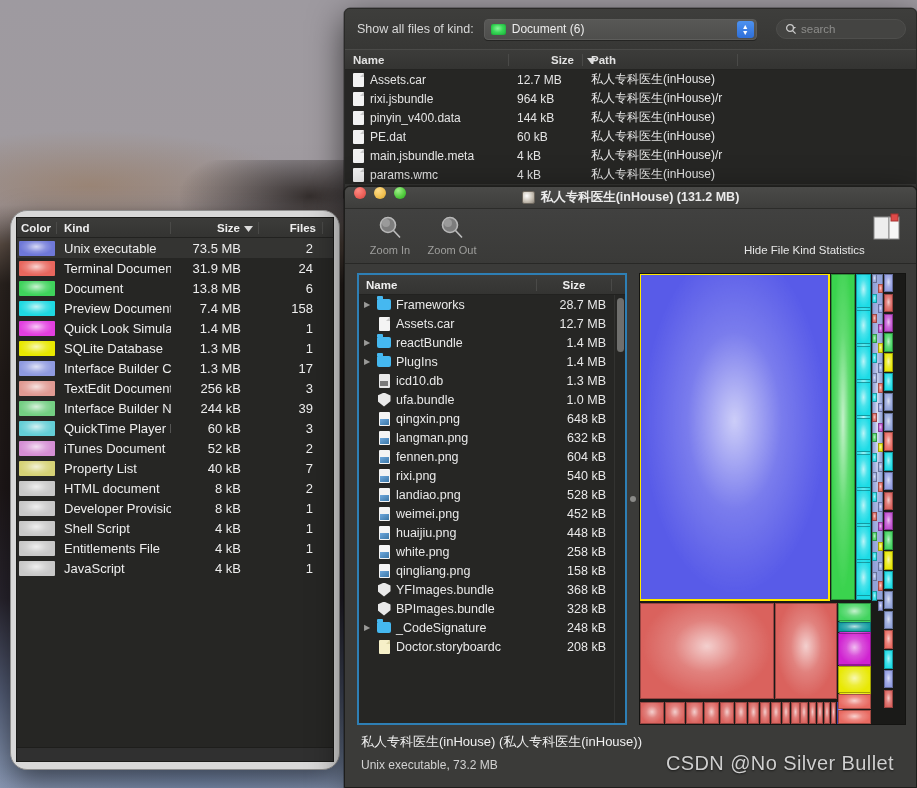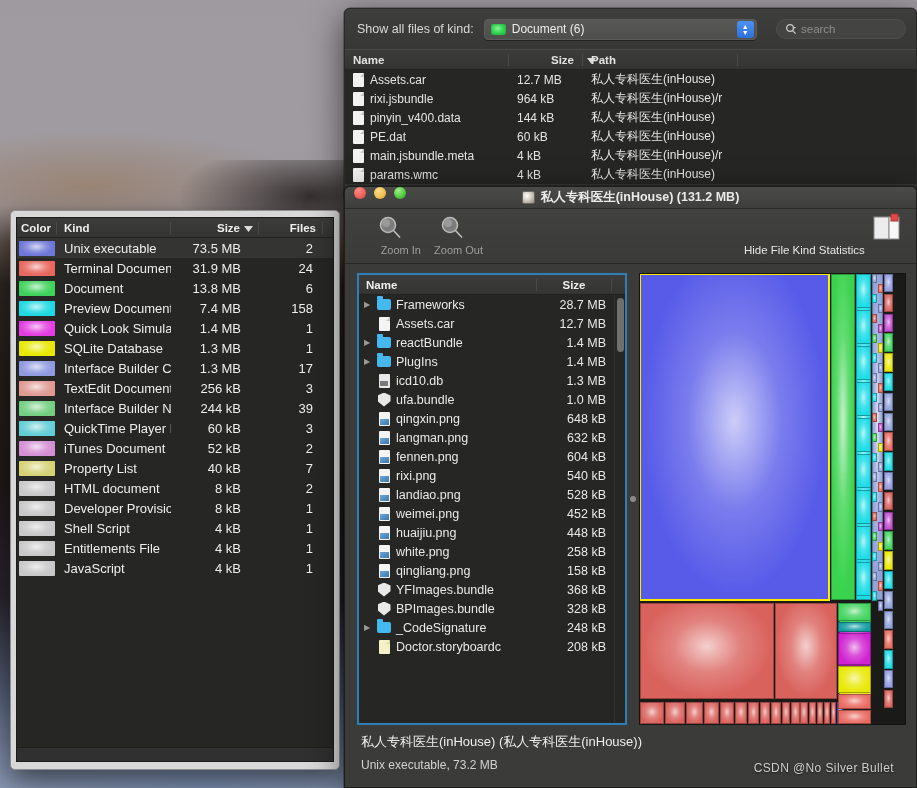--- a/index.html
+++ b/index.html
@@ -143,21 +143,21 @@
   .doc-ico::after {
     content:''; position:absolute; right:0; top:0;
     border-width: 0 0 4.5px 4.5px;
     border-style: solid;
     border-color: transparent transparent #c9c9c9 transparent;
   }
 
   
   #win-stats {
     left: 10px; top: 210px; width: 330px; height: 560px;
-    border-radius: 5px;
+    border-radius: 17px;
     background: #d8d8d8;
     border: 1px solid #8f8f8f;
     padding: 6px 5px 7px 5px;
     box-shadow: 0 12px 30px rgba(0,0,0,0.55);
   }
   #win-stats .st-inner {
     width: 100%; height: 100%;
     background: #262624;
     border: 1px solid #1b1b19;
     overflow: hidden;
@@ -222,21 +222,21 @@
     border: 1px solid #6d675e;
   }
 
   .toolbar {
     height: 55px; display:flex; align-items:flex-start;
     background: linear-gradient(to bottom,#414140,#3a3a38);
     border-bottom: 1px solid #282826;
     padding: 4px 12px 0 14px;
     position: relative;
   }
-  .tbtn { width: 62px; text-align:right; cursor: default; }
+  .tbtn { width: 62px; text-align:center; cursor: default; }
   .tbtn .glyph { height: 30px; display:flex; align-items:center; justify-content:center; }
   .tbtn .tlabel { font-size: 11px; color: #9f9f9d; margin-top: 1px; }
   .tbtn-right { margin-left: auto; text-align: left; width: 160px; }
   .tbtn-right .glyph { justify-content:flex-end; }
   .tbtn-right .tlabel { font-size: 11.5px; color: #e6e6e6; }
 
   .main-body {
     flex: 1; display: flex; gap: 0;
     padding: 9px 10px 0 12px;
     min-height: 0;
@@ -308,21 +308,21 @@
   .statusbar {
     height: 62px;
     padding: 8px 14px 0 16px;
     background: #3b3b39;
   }
   .status-line1 { font-size: 13px; color: #efefef; }
   .status-line2 { font-size: 12px; color: #d2d2d2; margin-top: 7px; }
 
   .watermark {
     position: absolute; right: 22px; bottom: 12px;
-    font-size: 12px; color: #cfcfcf; letter-spacing: 0.4px;
+    font-size: 20px; color: #cfcfcf; letter-spacing: 0.4px;
     text-shadow: 0 1px 2px rgba(0,0,0,0.6);
   }
 
   
   .cell { position: absolute; }
 </style>
 </head>
 <body>
 
 <div id="desktop">

